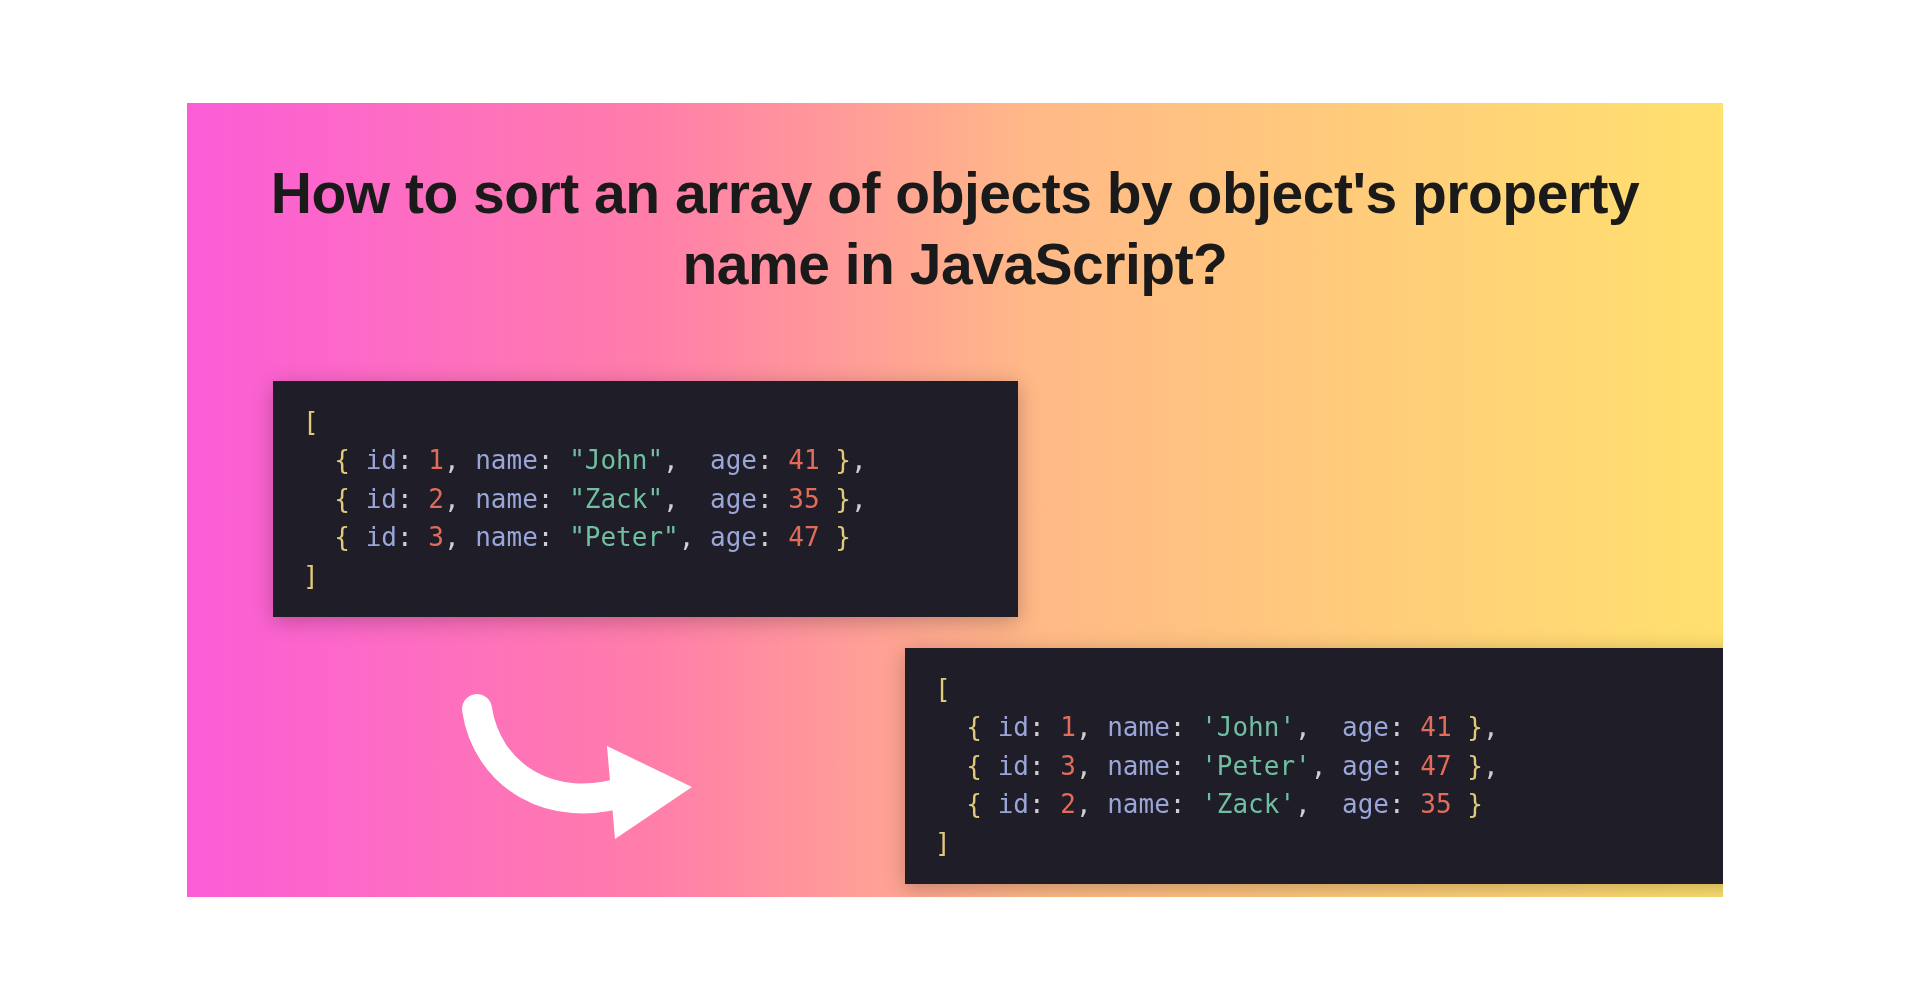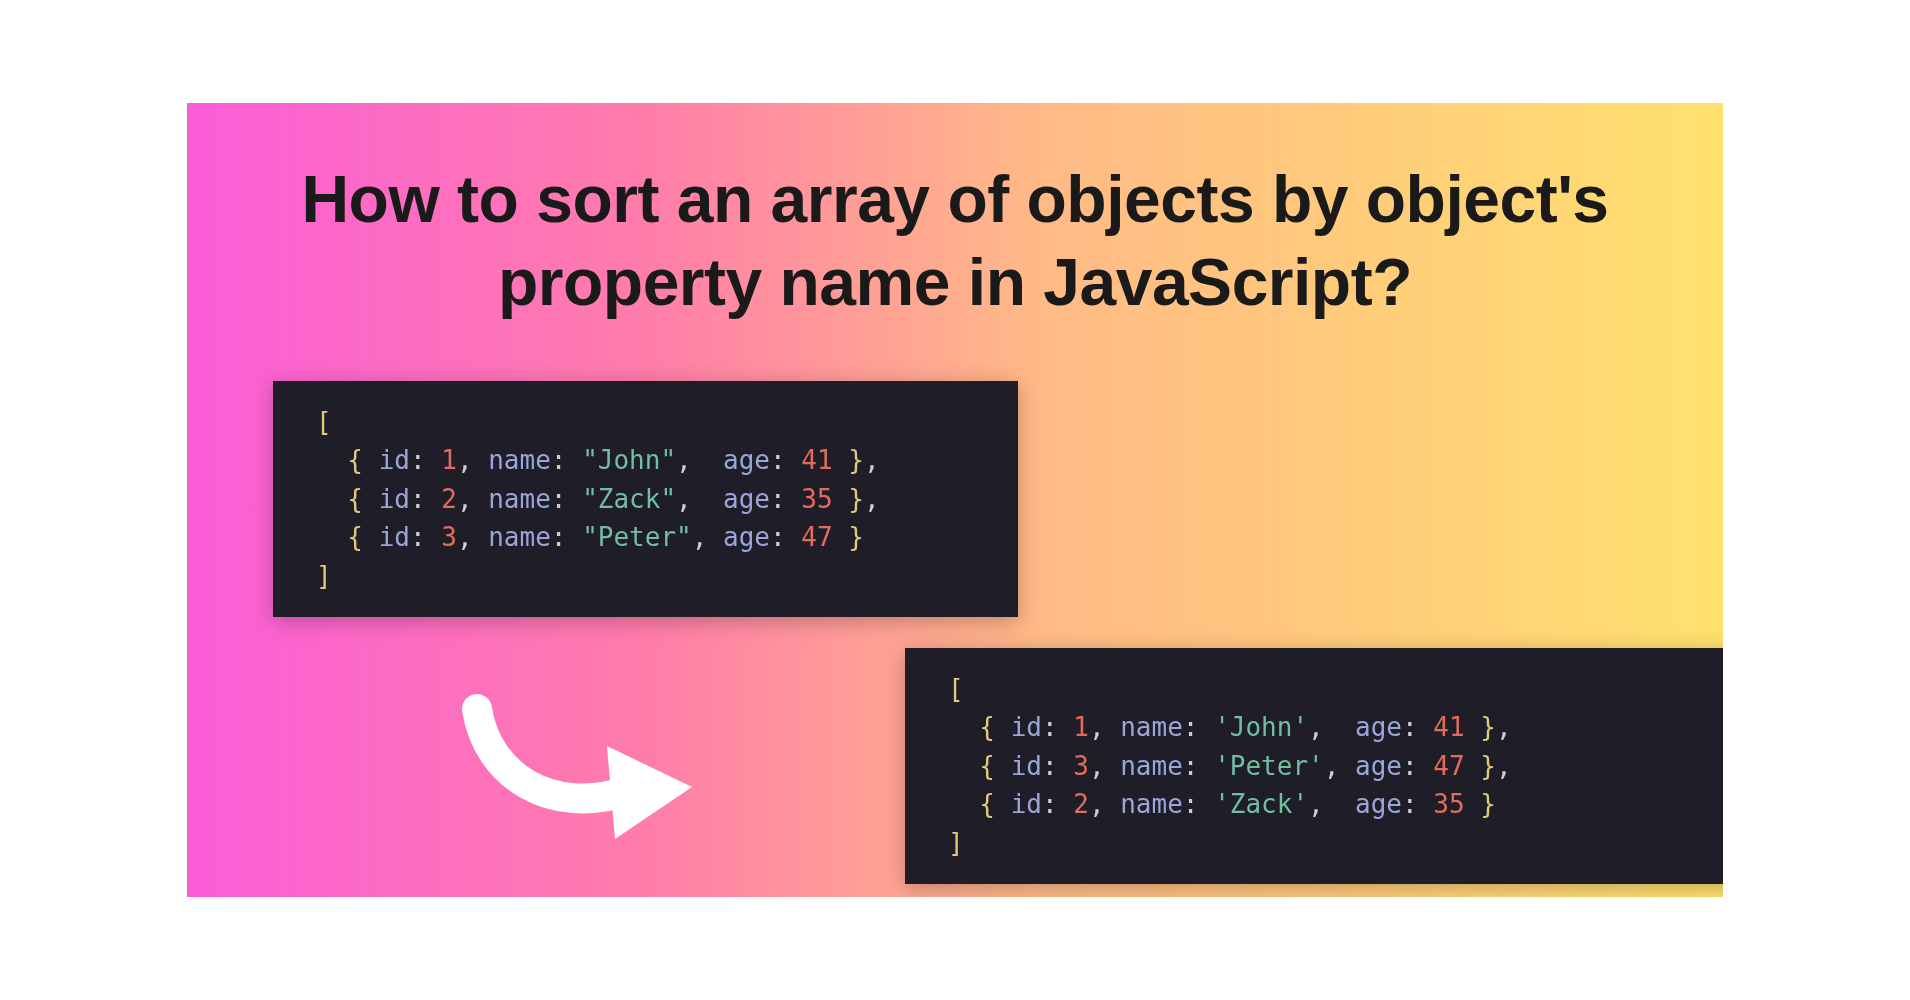--- a/index.html
+++ b/index.html
@@ -18,31 +18,31 @@
     background: linear-gradient(90deg, #fb5dd8 0%, #ff7daa 30%, #ffb987 55%, #ffe16e 100%);
     position: relative;
     overflow: hidden;
   }
   .title {
     position: absolute;
     top: 55px;
     left: 0;
     right: 0;
     text-align: center;
-    font-size: 66px;
+    font-size: 57px;
     font-weight: 800;
     color: #1a1a1a;
     line-height: 1.25;
     letter-spacing: -0.5px;
     padding: 0 28px;
   }
   .code-box {
     position: absolute;
     background: #1f1d27;
-    padding: 22px 43px;
+    padding: 22px 30px;
     font-family: "Consolas", "Menlo", "Monaco", monospace;
     font-size: 26px;
     line-height: 1.48;
     white-space: pre;
     color: #d4d4d4;
     box-shadow: 0 4px 20px rgba(0,0,0,0.25);
   }
   .box1 { top: 278px; left: 86px; width: 745px; }
   .box2 { top: 545px; left: 718px; width: 869px; }
 

